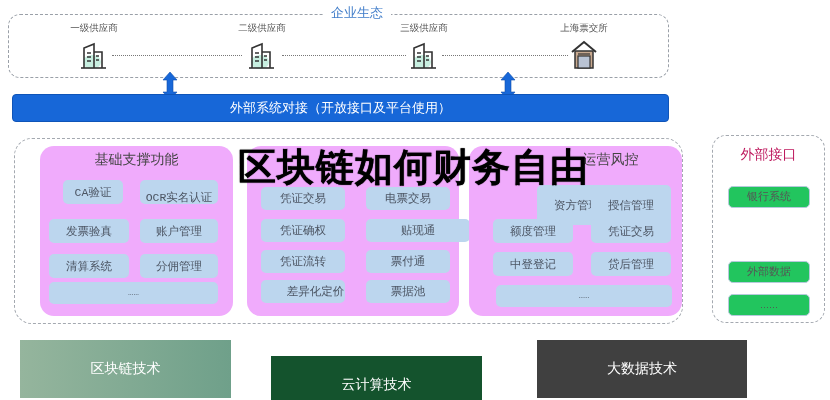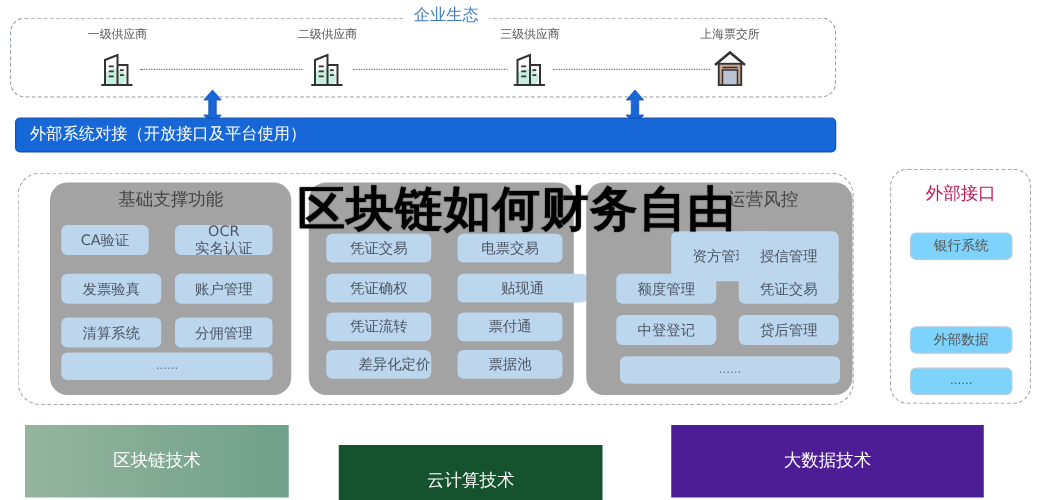--- a/index.html
+++ b/index.html
@@ -20,56 +20,56 @@
   .node .ico { display: block; margin: 4px auto 0; width: 28px; height: 32px; }
   .dots { position: absolute; top: 55px; border-top: 1.5px dotted #777; height: 0; }
 
   
   .arrow { position: absolute; width: 16px; height: 28px; }
 
   
   .bar {
     position: absolute; left: 12px; top: 94px; width: 657px; height: 28px;
     background: #1767d8; border-radius: 4px; border: 1px solid #0f54b8;
-    color: #fff; font-size: 13px; text-align: left; line-height: 26px; padding-left: 11px;
+    color: #fff; font-size: 13px; text-align: center; line-height: 26px;
   }
 
   
   .mid {
     position: absolute; left: 14px; top: 138px; width: 669px; height: 186px;
     border: 1.5px dashed #a4a9b0; border-radius: 18px;
   }
   .panel {
     position: absolute; top: 146px; height: 170px;
-    background: #a3a3a3; border-radius: 14px;
+    background: #f0abfc; border-radius: 14px; font-family: Liberation Mono, monospace;
   }
   .panel-title {
     position: absolute; top: 4px; left: 0; right: 0; text-align: center;
     font-size: 14px; color: #444; line-height: 20px;
   }
   .chip {
     position: absolute; background: #bcd6ee; border-radius: 5px;
     font-size: 11.5px; color: #4c5563; text-align: center;
     display: flex; align-items: center; justify-content: center; line-height: 13px;
   }
-  .chip.two { flex-direction: column; }
+  .chip.two { flex-direction: row; align-items: flex-end; }
   .chip.ell { font-size: 9px; color: #6a7786; }
 
   
   .ext {
     position: absolute; left: 712px; top: 135px; width: 113px; height: 188px;
     border: 1.5px dashed #a4a9b0; border-radius: 14px;
   }
   .ext-title {
     position: absolute; top: 10px; left: 0; right: 0; text-align: center;
     color: #be185d; font-size: 14px;
   }
   .ext-item {
     position: absolute; left: 15px; width: 82px; height: 22px;
-    background: #7dd3fc; border: 1px solid #b6cadb; border-radius: 5px;
+    background: #22c55e; border: 1px solid #b6cadb; border-radius: 5px;
     font-size: 11px; color: #555; text-align: center; line-height: 20px;
   }
 
   
   .tech {
     position: absolute; top: 340px; height: 58px; color: #fff; font-size: 14px;
     display: flex; align-items: center; justify-content: center;
   }
 
   
@@ -134,21 +134,21 @@
 <svg class="arrow" style="left:500px; top:72px;" viewBox="0 0 16 28">
   <path d="M8 0 L15 8 H11 V20 H15 L8 28 L1 20 H5 V8 H1 Z" fill="#1767d8" stroke="#0d4fae" stroke-width="0.6"></path>
 </svg>
 
 <div class="bar">外部系统对接（开放接口及平台使用）</div>
 
 <div class="mid"></div>
 
 <div class="panel" style="left:40px; width:193px;">
   <div class="panel-title">基础支撑功能</div>
-  <div class="chip" style="left:9px; top:34px; width:70px; height:24px;">CA验证</div>
+  <div class="chip" style="left:23px; top:34px; width:60px; height:24px;">CA验证</div>
   <div class="chip two" style="left:100px; top:34px; width:78px; height:24px;">
     <span>OCR</span>
     <span>实名认证</span>
   </div>
   <div class="chip" style="left:9px; top:73px; width:80px; height:24px;">发票验真</div>
   <div class="chip" style="left:100px; top:73px; width:78px; height:24px;">账户管理</div>
   <div class="chip" style="left:9px; top:108px; width:80px; height:24px;">清算系统</div>
   <div class="chip" style="left:100px; top:108px; width:78px; height:24px;">分佣管理</div>
   <div class="chip ell" style="left:9px; top:136px; width:169px; height:22px;">……</div>
 </div>
@@ -178,15 +178,15 @@
 
 <div class="ext">
   <div class="ext-title">外部接口</div>
   <div class="ext-item" style="top:50px;">银行系统</div>
   <div class="ext-item" style="top:125px;">外部数据</div>
   <div class="ext-item" style="top:158px; font-size:9px;">……</div>
 </div>
 
 <div class="tech" style="left:20px; width:211px; background: linear-gradient(90deg,#95b59d,#6fa08a);">区块链技术</div>
 <div class="tech" style="left:271px; width:211px; background:#14532d;margin-top:16px;">云计算技术</div>
-<div class="tech" style="left:537px; width:250px; background:#4c1d95;">大数据技术</div>
+<div class="tech" style="left:537px; width:210px; background:#404040;">大数据技术</div>
 
 <div class="overlay">区块链如何财务自由</div>
 
 </body></html>

